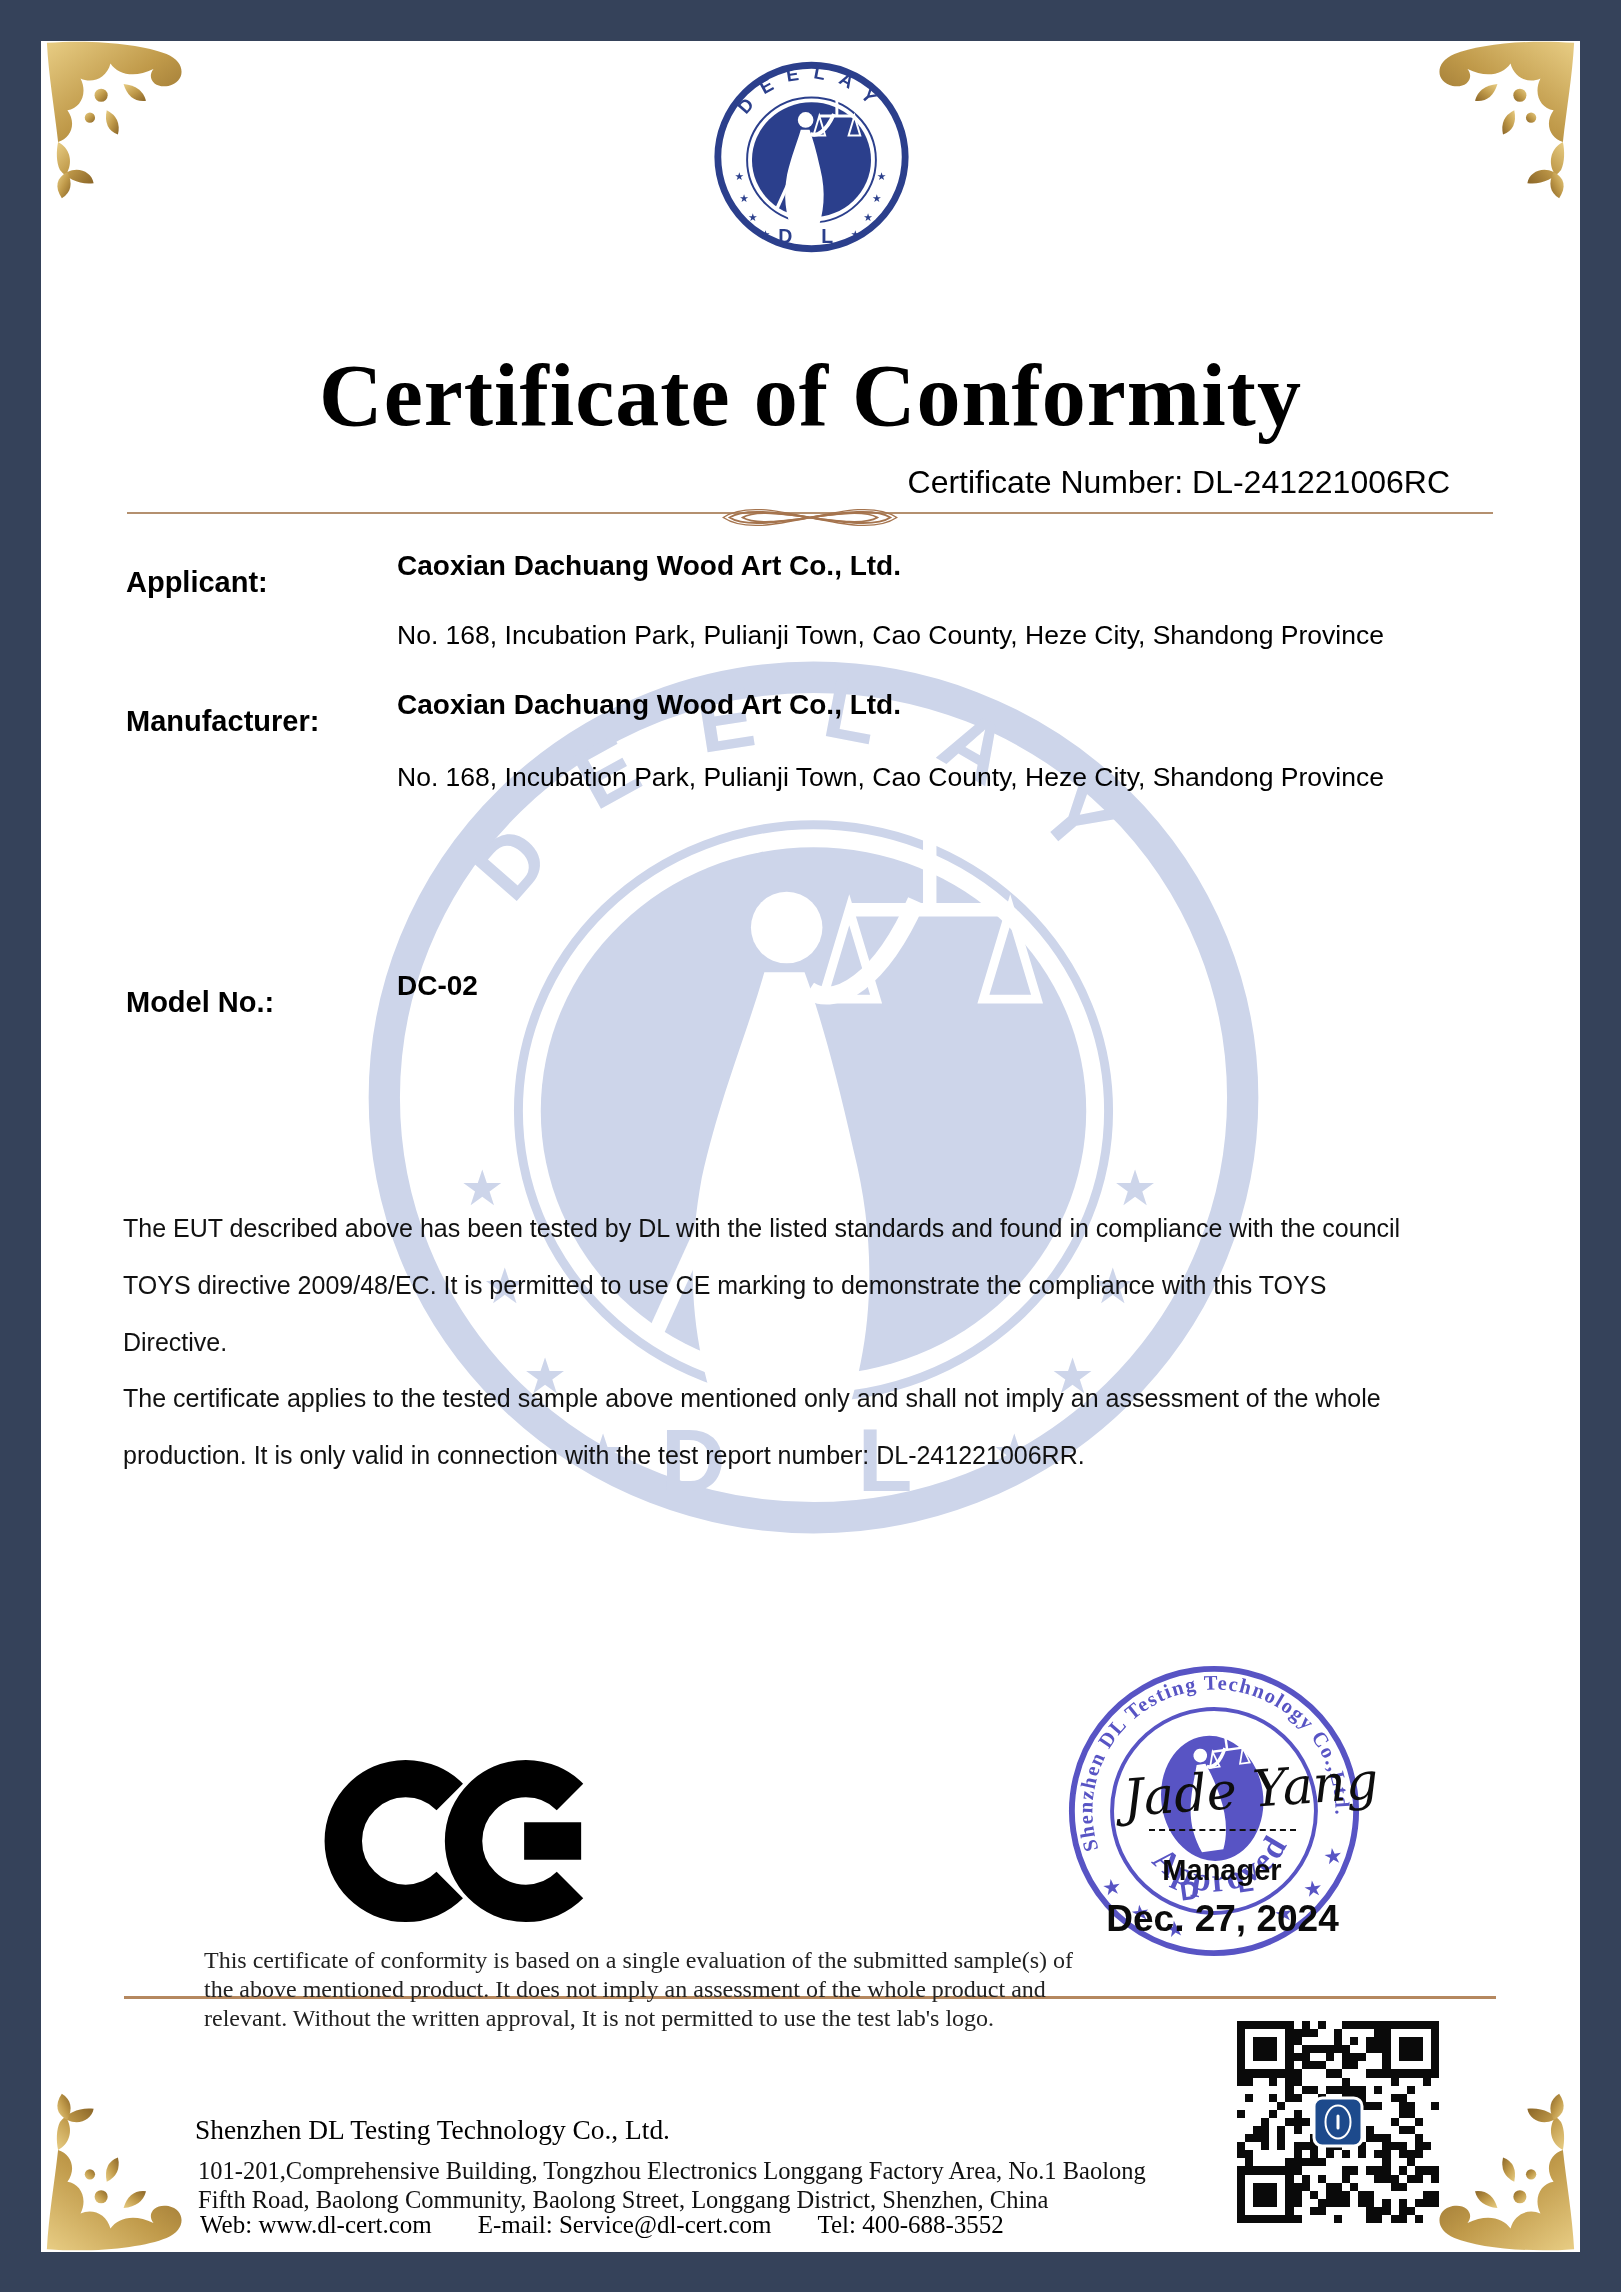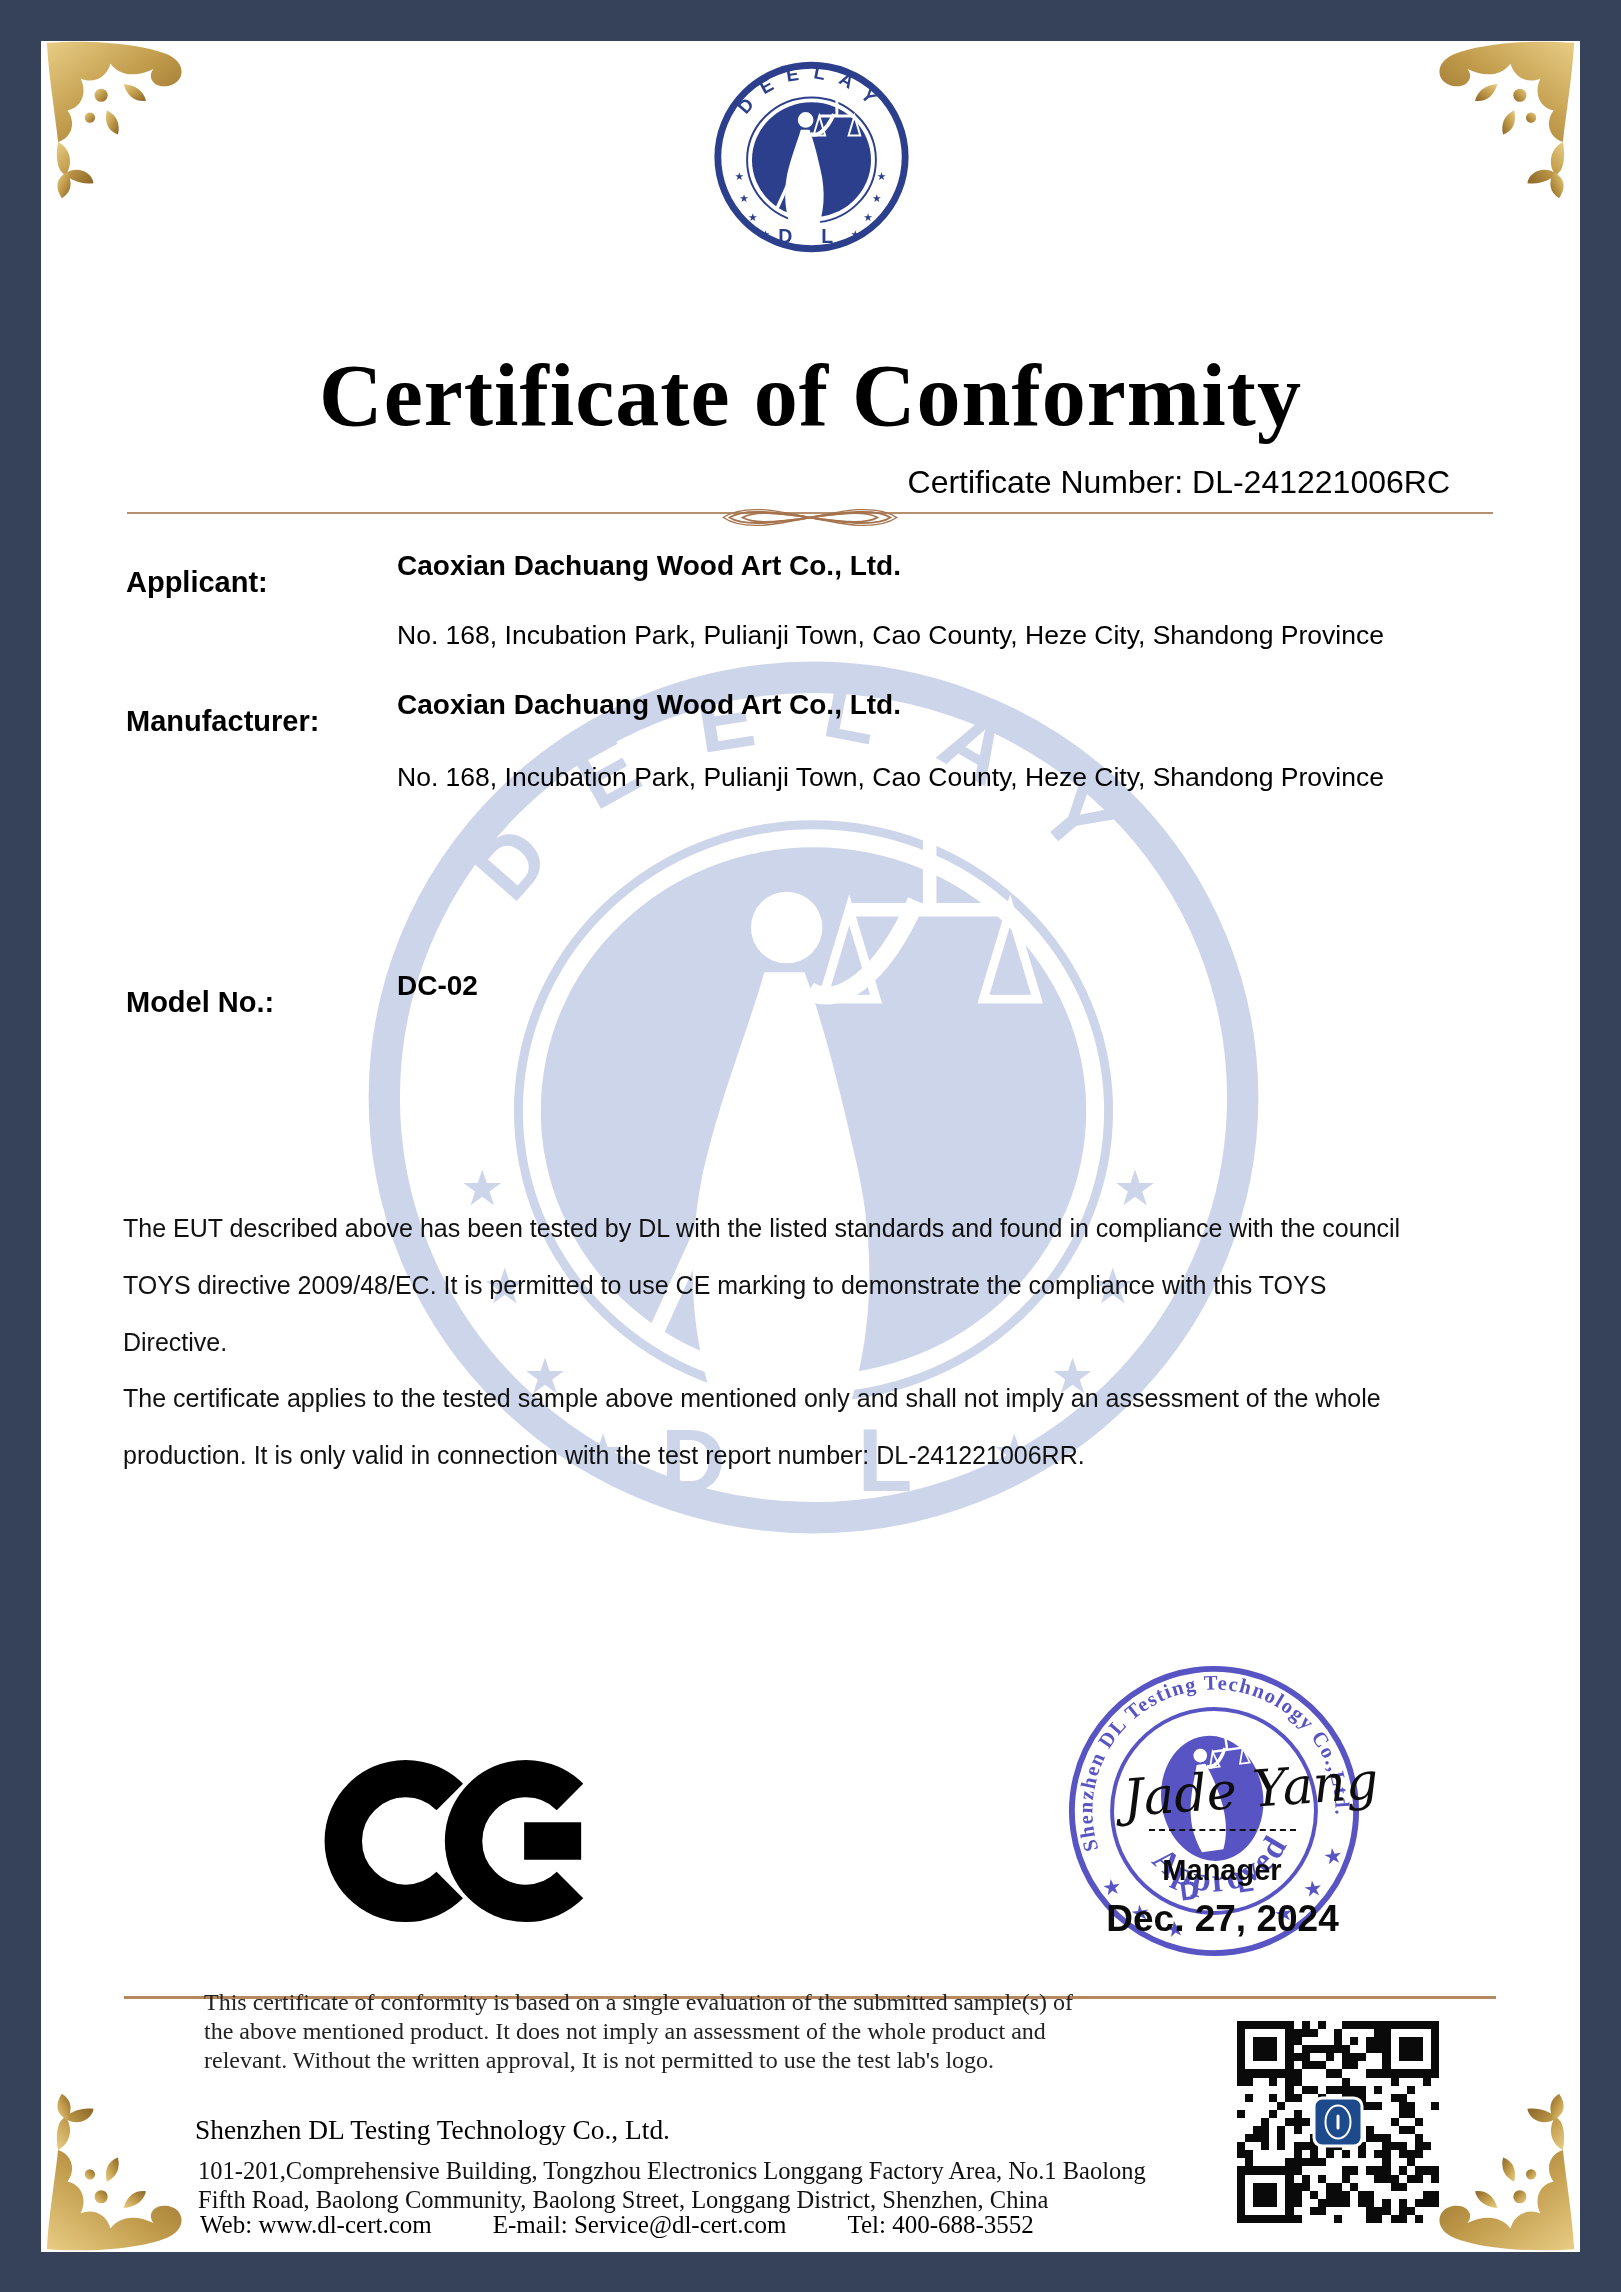--- a/index.html
+++ b/index.html
@@ -47,29 +47,29 @@
   .signature{position:absolute;left:1123px;top:1760px;width:255px;z-index:3;color:#0d0d0d;
              font-family:"DejaVu Serif",serif;font-style:italic;font-size:51px;font-weight:500;
              transform:rotate(-4deg);white-space:nowrap;}
   .sigline{position:absolute;left:1149px;top:1829px;width:147px;border-top:2.9px dashed #111;z-index:3;}
   .signer{position:absolute;left:1124px;top:1854px;width:196px;text-align:center;z-index:3;
           font-weight:bold;font-size:29px;color:#0b0b0b;}
   .stampdate{position:absolute;left:1090px;top:1898px;width:265px;text-align:center;z-index:3;
           font-weight:bold;font-size:37px;color:#0b0b0b;white-space:nowrap;}
 
   .footline{position:absolute;left:124px;top:1996px;width:1372px;height:2.9px;background:#b5885f;z-index:1;}
-  .disc{position:absolute;left:204px;top:1988px;width:1019px;z-index:1;color:#222;
+  .disc{position:absolute;left:204px;top:1946px;width:1019px;z-index:1;color:#222;
         font-family:"Liberation Serif",serif;font-size:24px;}
   .disc div{line-height:29px;}
   .fcompany{position:absolute;left:195px;top:2109px;z-index:1;
         font-family:"Liberation Serif",serif;font-size:27.4px;margin-top:6px;}
   .faddress{position:absolute;left:198px;top:2156px;z-index:1;color:#111;
         font-family:"Liberation Serif",serif;font-size:24.5px;}
   .faddress div{line-height:29px;}
-  .fcontacts{position:absolute;left:200px;top:2211px;z-index:1;display:flex;gap:61px;
+  .fcontacts{position:absolute;left:200px;top:2211px;z-index:1;display:flex;gap:46px;
         font-family:"Liberation Serif",serif;font-size:25px;}
 
   .qr-wrap{position:absolute;left:1237px;top:2021px;width:202px;height:202px;z-index:1;}
   .qr-grid{display:grid;width:100%;height:100%;
            grid-template-rows:repeat(25,1fr);grid-template-columns:repeat(25,1fr);}
   .qr-grid i{display:block;}
   .qr-grid i.b{background:#0a0a0a;}
   .qr-grid i.w{background:#fff;}
   .qr-logo{position:absolute;left:50%;top:50%;width:45px;height:45px;transform:translate(-50%,-50%);
            background:#1d4a8c;border:3.9px solid #fff;border-radius:9.8px;

